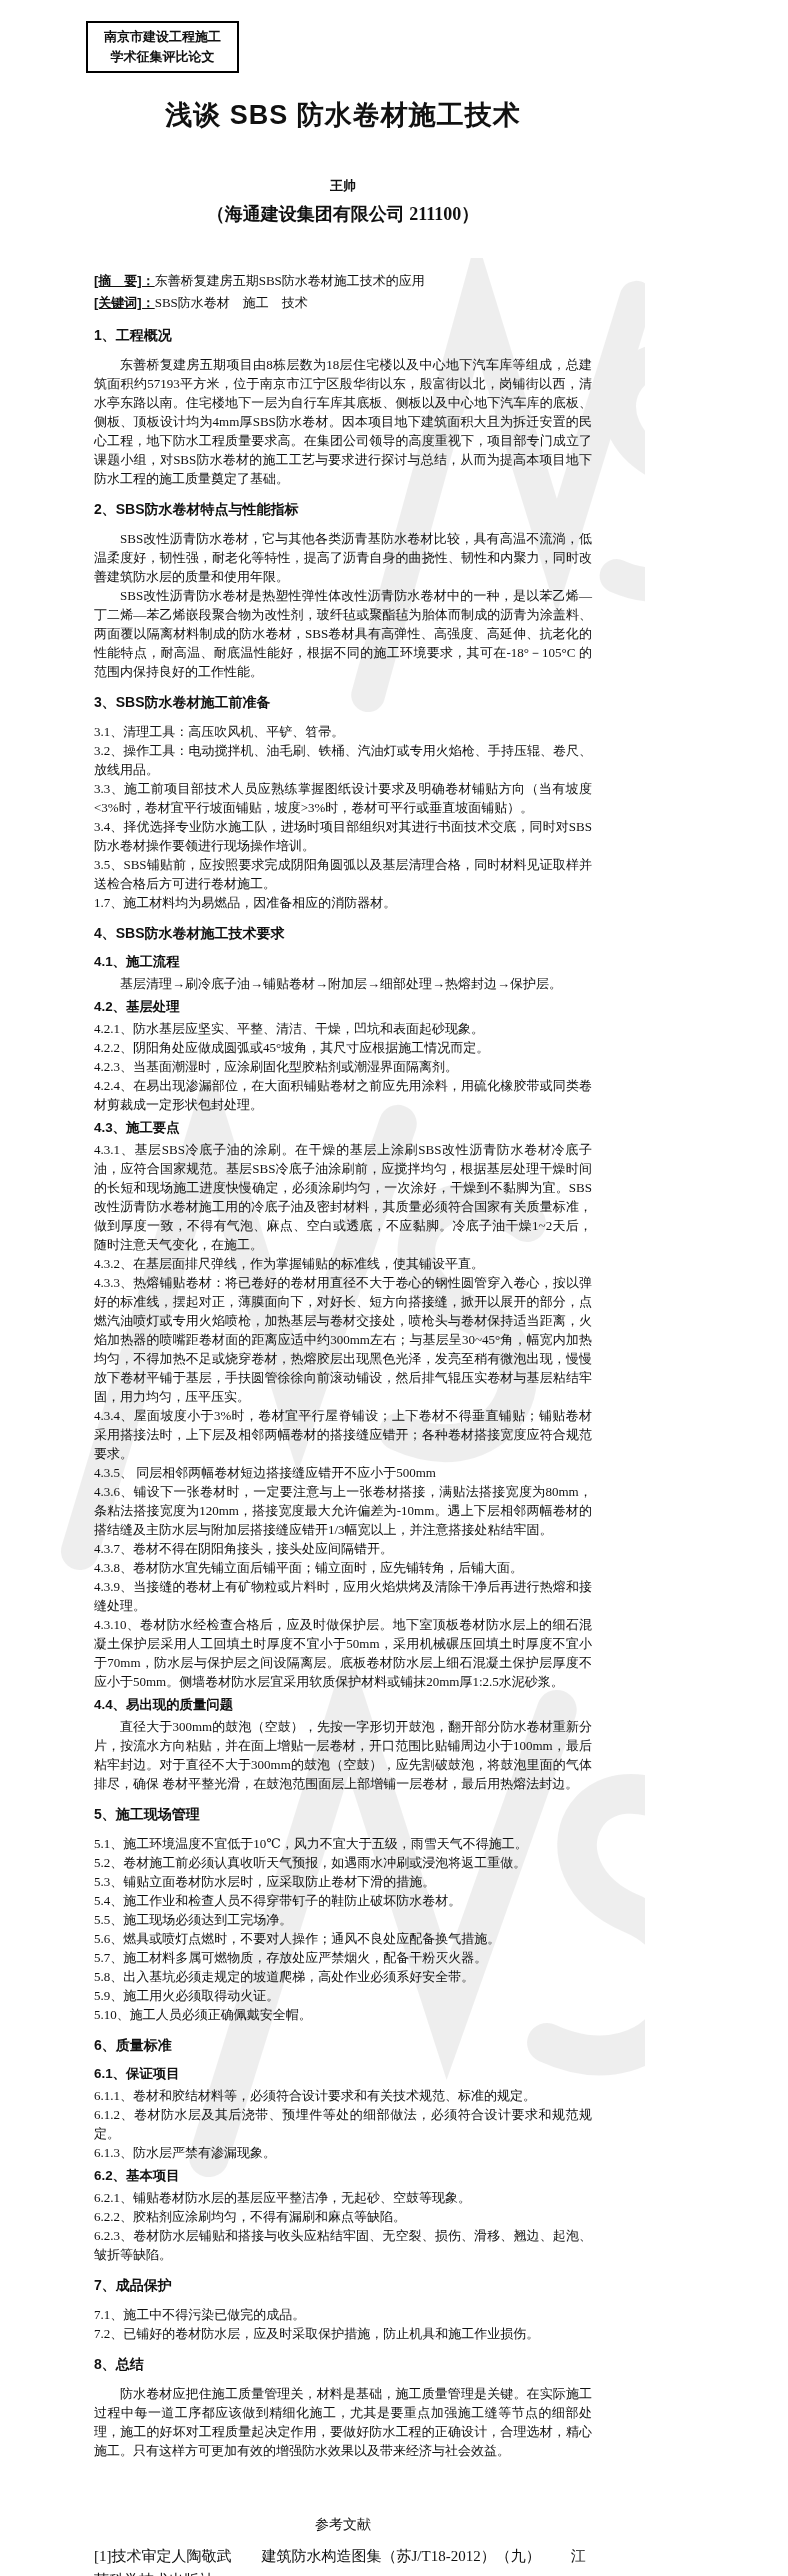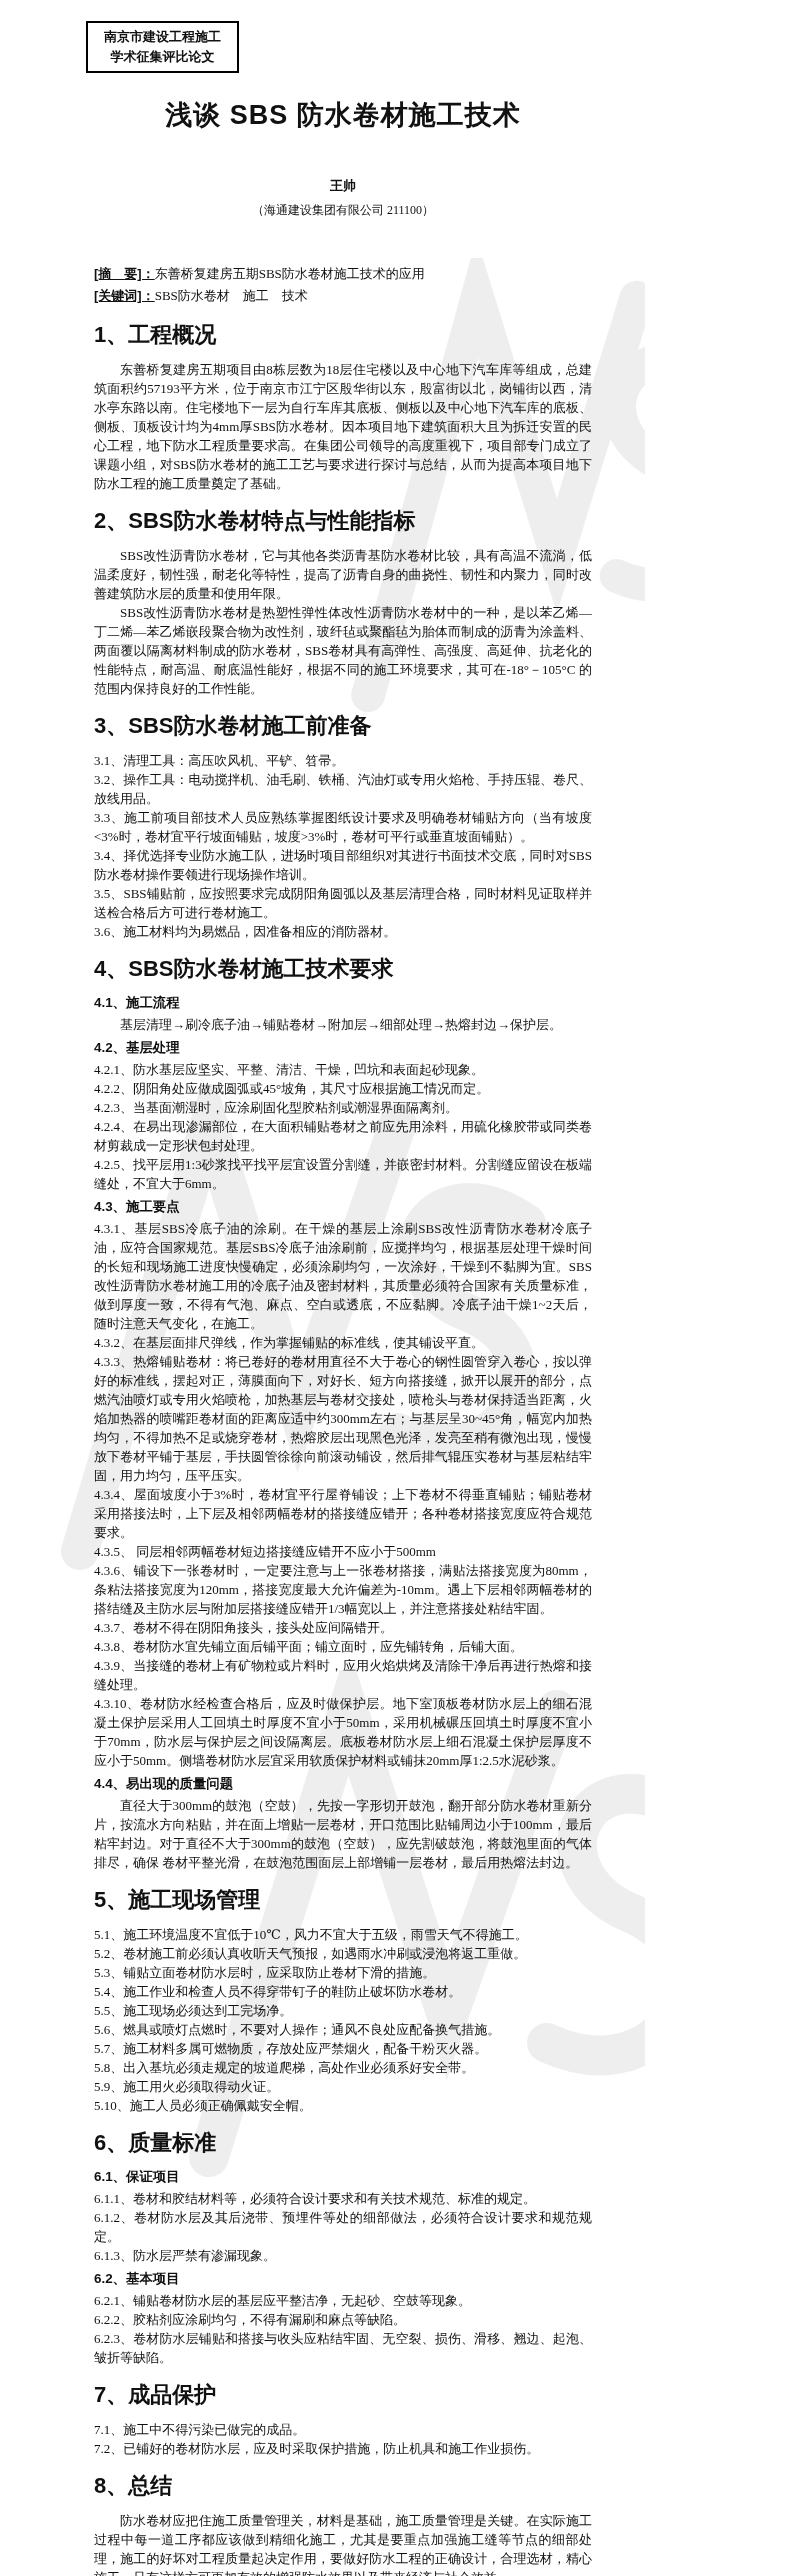--- a/index.html
+++ b/index.html
@@ -23,26 +23,26 @@
     background:transparent;
   }
   .content{position:relative;padding:0 53px 0 94px;}
   .title{
     padding-top:97px;
     text-align:center;
     font-family:"Liberation Sans","DejaVu Sans",sans-serif;
     font-weight:bold;font-size:27px;letter-spacing:1px;
   }
   .author{margin-top:44px;text-align:center;font-size:13px;font-weight:bold;}
-  .affiliation{margin-top:7px;text-align:center;font-size:12px;font-weight:normal;}
+  .affiliation{margin-top:7px;text-align:center;font-size:18px;font-weight:bold;}
   .meta{margin-top:44px;font-size:13px;line-height:22px;}
   .meta .label{font-family:"Liberation Sans","DejaVu Sans",sans-serif;font-weight:bold;text-decoration:underline;}
   .h1{
     font-family:"Liberation Sans","DejaVu Sans",sans-serif;
-    font-weight:bold;font-size:22px;
+    font-weight:bold;font-size:14px;
     margin:13px 0 10px 0;
   }
   .sub-heading{
     font-family:"Liberation Sans","DejaVu Sans",sans-serif;
     font-weight:bold;font-size:13.4px;
     margin:5px 0 3px 0;
   }
   .para,.item,.flow{
     font-size:13px;line-height:19px;
     text-align:justify;
@@ -105,30 +105,29 @@
         <div class="para">东善桥复建房五期项目由8栋层数为18层住宅楼以及中心地下汽车库等组成，总建筑面积约57193平方米，位于南京市江宁区殷华街以东，殷富街以北，岗铺街以西，清水亭东路以南。住宅楼地下一层为自行车库其底板、侧板以及中心地下汽车库的底板、侧板、顶板设计均为4mm厚SBS防水卷材。因本项目地下建筑面积大且为拆迁安置的民心工程，地下防水工程质量要求高。在集团公司领导的高度重视下，项目部专门成立了课题小组，对SBS防水卷材的施工工艺与要求进行探讨与总结，从而为提高本项目地下防水工程的施工质量奠定了基础。</div>
         <div class="h1">2、SBS防水卷材特点与性能指标</div>
         <div class="para">SBS改性沥青防水卷材，它与其他各类沥青基防水卷材比较，具有高温不流淌，低温柔度好，韧性强，耐老化等特性，提高了沥青自身的曲挠性、韧性和内聚力，同时改善建筑防水层的质量和使用年限。</div>
         <div class="para">SBS改性沥青防水卷材是热塑性弹性体改性沥青防水卷材中的一种，是以苯乙烯—丁二烯—苯乙烯嵌段聚合物为改性剂，玻纤毡或聚酯毡为胎体而制成的沥青为涂盖料、两面覆以隔离材料制成的防水卷材，SBS卷材具有高弹性、高强度、高延伸、抗老化的性能特点，耐高温、耐底温性能好，根据不同的施工环境要求，其可在-18°－105°C 的范围内保持良好的工作性能。</div>
         <div class="h1">3、SBS防水卷材施工前准备</div>
         <div class="item">3.1、清理工具：高压吹风机、平铲、笤帚。</div>
         <div class="item">3.2、操作工具：电动搅拌机、油毛刷、铁桶、汽油灯或专用火焰枪、手持压辊、卷尺、放线用品。</div>
         <div class="item">3.3、施工前项目部技术人员应熟练掌握图纸设计要求及明确卷材铺贴方向（当有坡度&lt;3%时，卷材宜平行坡面铺贴，坡度&gt;3%时，卷材可平行或垂直坡面铺贴）。</div>
         <div class="item">3.4、择优选择专业防水施工队，进场时项目部组织对其进行书面技术交底，同时对SBS防水卷材操作要领进行现场操作培训。</div>
         <div class="item">3.5、SBS铺贴前，应按照要求完成阴阳角圆弧以及基层清理合格，同时材料见证取样并送检合格后方可进行卷材施工。</div>
-        <div class="item">3.6、施工材料均为易燃品，因准备相应的消防器材。</div>
+        <div class="item">1.7、施工材料均为易燃品，因准备相应的消防器材。</div>
         <div class="h1">4、SBS防水卷材施工技术要求</div>
         <div class="sub-heading">4.1、施工流程</div>
         <div class="flow">基层清理→刷冷底子油→铺贴卷材→附加层→细部处理→热熔封边→保护层。</div>
         <div class="sub-heading">4.2、基层处理</div>
         <div class="item">4.2.1、防水基层应坚实、平整、清洁、干燥，凹坑和表面起砂现象。</div>
         <div class="item">4.2.2、阴阳角处应做成圆弧或45°坡角，其尺寸应根据施工情况而定。</div>
         <div class="item">4.2.3、当基面潮湿时，应涂刷固化型胶粘剂或潮湿界面隔离剂。</div>
         <div class="item">4.2.4、在易出现渗漏部位，在大面积铺贴卷材之前应先用涂料，用硫化橡胶带或同类卷材剪裁成一定形状包封处理。</div>
-        <div class="item">4.2.5、找平层用1:3砂浆找平找平层宜设置分割缝，并嵌密封材料。分割缝应留设在板端缝处，不宜大于6mm。</div>
         <div class="sub-heading">4.3、施工要点</div>
         <div class="item">4.3.1、基层SBS冷底子油的涂刷。在干燥的基层上涂刷SBS改性沥青防水卷材冷底子油，应符合国家规范。基层SBS冷底子油涂刷前，应搅拌均匀，根据基层处理干燥时间的长短和现场施工进度快慢确定，必须涂刷均匀，一次涂好，干燥到不黏脚为宜。SBS改性沥青防水卷材施工用的冷底子油及密封材料，其质量必须符合国家有关质量标准，做到厚度一致，不得有气泡、麻点、空白或透底，不应黏脚。冷底子油干燥1~2天后，随时注意天气变化，在施工。</div>
         <div class="item">4.3.2、在基层面排尺弹线，作为掌握铺贴的标准线，使其铺设平直。</div>
         <div class="item">4.3.3、热熔铺贴卷材：将已卷好的卷材用直径不大于卷心的钢性圆管穿入卷心，按以弹好的标准线，摆起对正，薄膜面向下，对好长、短方向搭接缝，掀开以展开的部分，点燃汽油喷灯或专用火焰喷枪，加热基层与卷材交接处，喷枪头与卷材保持适当距离，火焰加热器的喷嘴距卷材面的距离应适中约300mm左右；与基层呈30~45°角，幅宽内加热均匀，不得加热不足或烧穿卷材，热熔胶层出现黑色光泽，发亮至稍有微泡出现，慢慢放下卷材平铺于基层，手扶圆管徐徐向前滚动铺设，然后排气辊压实卷材与基层粘结牢固，用力均匀，压平压实。</div>
         <div class="item">4.3.4、屋面坡度小于3%时，卷材宜平行屋脊铺设；上下卷材不得垂直铺贴；铺贴卷材采用搭接法时，上下层及相邻两幅卷材的搭接缝应错开；各种卷材搭接宽度应符合规范要求。</div>
         <div class="item">4.3.5、 同层相邻两幅卷材短边搭接缝应错开不应小于500mm</div>
         <div class="item">4.3.6、铺设下一张卷材时，一定要注意与上一张卷材搭接，满贴法搭接宽度为80mm，条粘法搭接宽度为120mm，搭接宽度最大允许偏差为-10mm。遇上下层相邻两幅卷材的搭结缝及主防水层与附加层搭接缝应错开1/3幅宽以上，并注意搭接处粘结牢固。</div>
         <div class="item">4.3.7、卷材不得在阴阳角接头，接头处应间隔错开。</div>
         <div class="item">4.3.8、卷材防水宜先铺立面后铺平面；铺立面时，应先铺转角，后铺大面。</div>
         <div class="item">4.3.9、当接缝的卷材上有矿物粒或片料时，应用火焰烘烤及清除干净后再进行热熔和接缝处理。</div>

